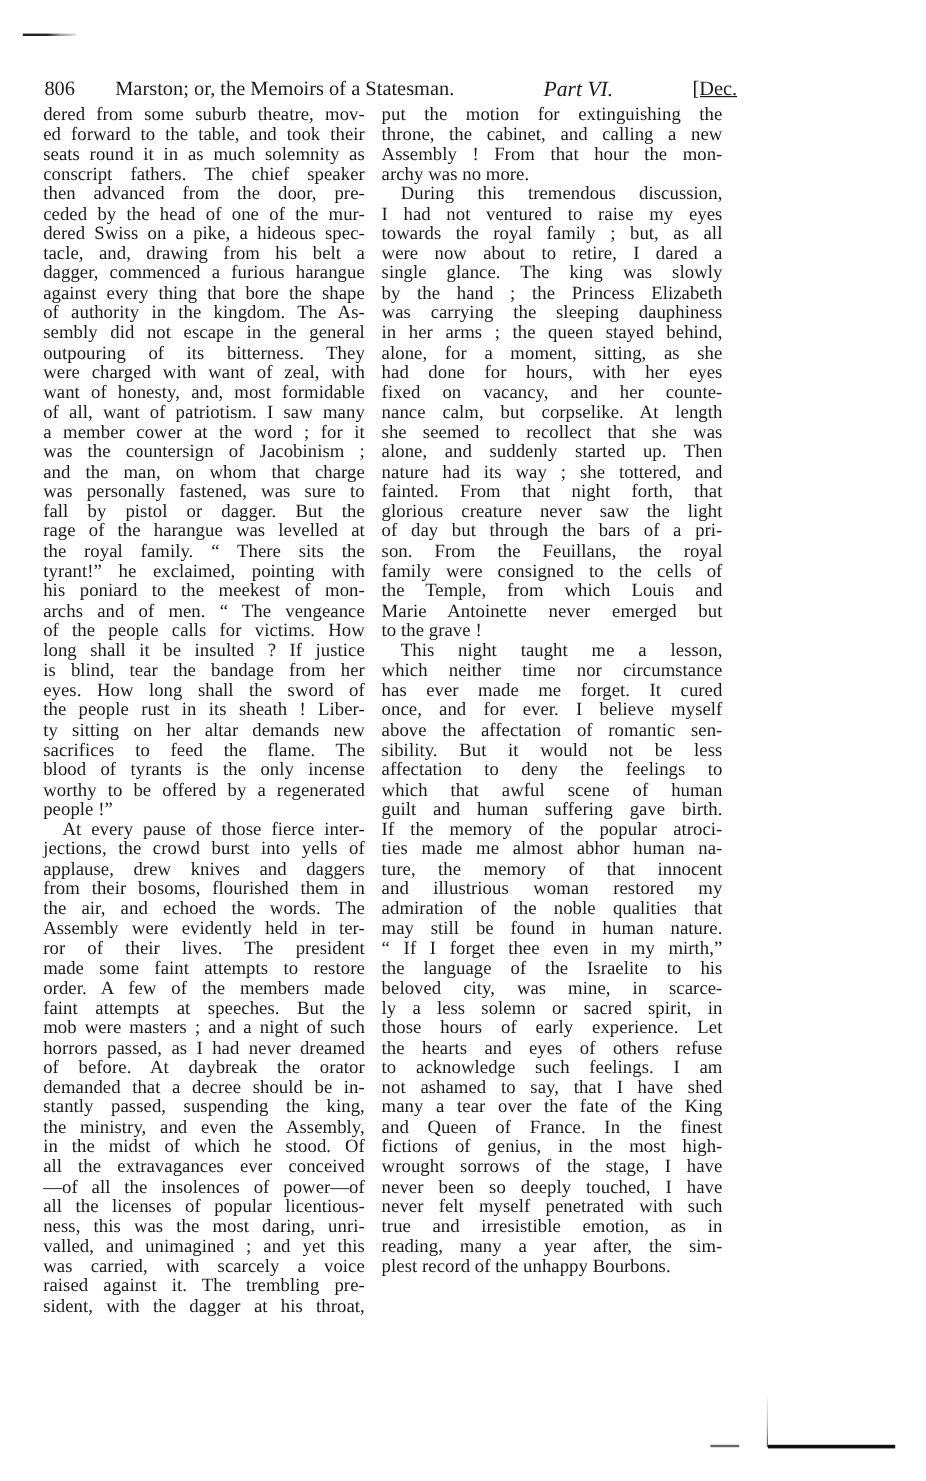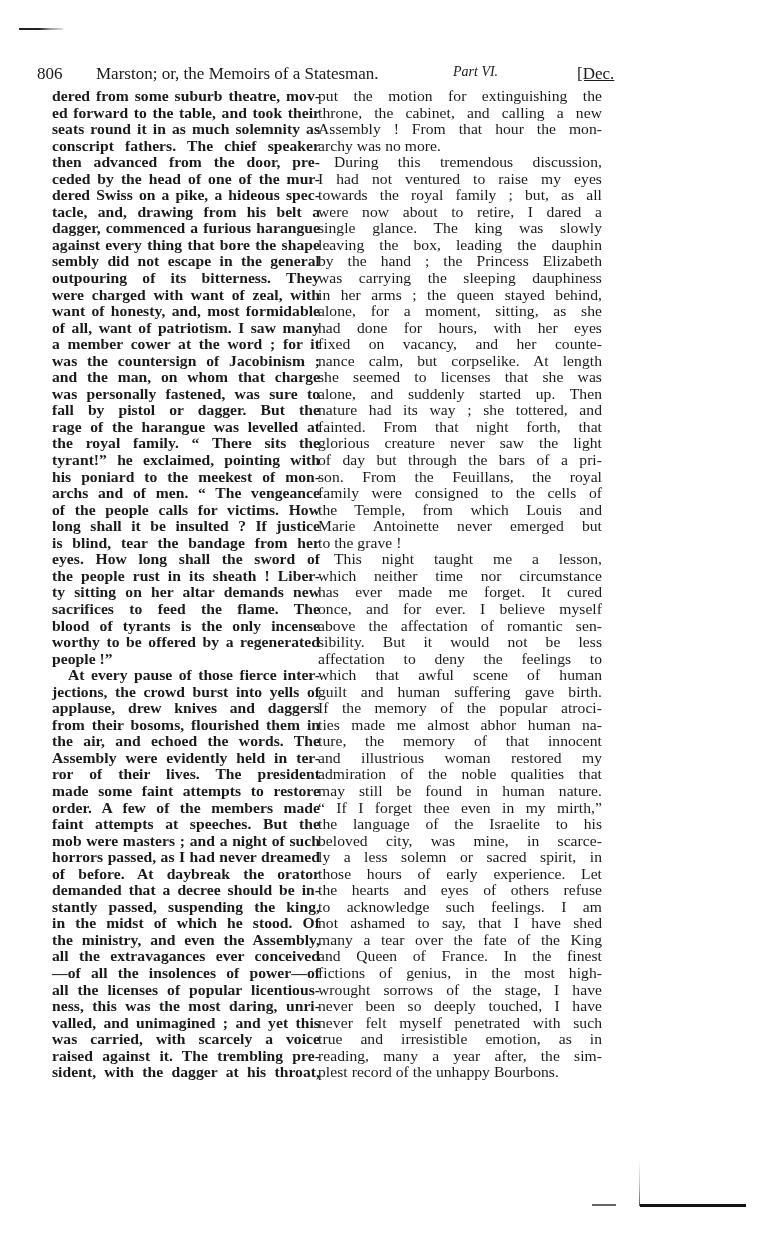--- a/index.html
+++ b/index.html
@@ -9,25 +9,25 @@
          background:linear-gradient(to right,#222 0%,#222 45%,#999 70%,#ddd 100%); }
   .corner-mark-br-v { position:absolute; left:639px; top:1160px; width:1px; height:46px;
          background:linear-gradient(to bottom,#fff 0%,#bbb 60%,#555 100%); }
   .corner-mark-br-h { position:absolute; left:640px; top:1204px; width:106px; height:3px; background:#111; }
   .corner-mark-br-small { position:absolute; left:592px; top:1204px; width:24px; height:2px; background:#666; }
   .running-head { position:absolute; left:37px; top:64px; width:580px; height:20px;
          font-family:"Liberation Serif", serif; font-size:17px; }
   .running-head span { position:absolute; top:0; white-space:nowrap; }
   .page-number { left:0; }
   .running-title { left:59px; }
-  .part-label { left:416px; font-style:italic; font-size:14px; }
+  .part-label { left:416px; font-style:italic; font-size:18px; }
   .month-label { left:540px;text-decoration:underline; }
   .column { position:absolute; top:88px; font-family:"Liberation Serif", serif;
          font-size:15.6px; line-height:16.55px; letter-spacing:0.05px; }
-  .col-left { left:52px; width:268px;font-weight:bold; }
+  .col-left { left:36px; width:268px; }
   .col-right { left:318px; width:284px; }
   .line { display:block; white-space:nowrap; text-align:justify; text-align-last:justify; height:16.55px; }
   .line.last { text-align-last:left; }
   .line.indent { padding-left:16px; }
 </style>
 </head>
 <body>
 
 <div class="corner-mark-tl"></div>
 <div class="corner-mark-br-small"></div>
@@ -45,20 +45,21 @@
     <span class="line">dered from some suburb theatre, mov-</span>
     <span class="line">ed forward to the table, and took their</span>
     <span class="line">seats round it in as much solemnity as</span>
     <span class="line">conscript fathers.   The chief speaker</span>
     <span class="line">then advanced from the door, pre-</span>
     <span class="line">ceded by the head of one of the mur-</span>
     <span class="line">dered Swiss on a pike, a hideous spec-</span>
     <span class="line">tacle, and, drawing from his belt a</span>
     <span class="line">dagger, commenced a furious harangue</span>
     <span class="line">against every thing that bore the shape</span>
+    <span class="line">of authority in the kingdom.  The As-</span>
     <span class="line">sembly did not escape in the general</span>
     <span class="line">outpouring of its bitterness.  They</span>
     <span class="line">were charged with want of zeal, with</span>
     <span class="line">want of honesty, and, most formidable</span>
     <span class="line">of all, want of patriotism.  I saw many</span>
     <span class="line">a member cower at the word ; for it</span>
     <span class="line">was the countersign of Jacobinism ;</span>
     <span class="line">and the man, on whom that charge</span>
     <span class="line">was personally fastened, was sure to</span>
     <span class="line">fall by pistol or dagger.  But the</span>
@@ -85,50 +86,49 @@
     <span class="line">Assembly were evidently held in ter-</span>
     <span class="line">ror of their lives.  The president</span>
     <span class="line">made some faint attempts to restore</span>
     <span class="line">order.  A few of the members made</span>
     <span class="line">faint attempts at speeches.  But the</span>
     <span class="line">mob were masters ; and a night of such</span>
     <span class="line">horrors passed, as I had never dreamed</span>
     <span class="line">of before.  At daybreak the orator</span>
     <span class="line">demanded that a decree should be in-</span>
     <span class="line">stantly passed, suspending the king,</span>
+    <span class="line">the ministry, and even the Assembly,</span>
     <span class="line">in the midst of which he stood.  Of</span>
-    <span class="line">the ministry, and even the Assembly,</span>
     <span class="line">all the extravagances ever conceived</span>
     <span class="line">—of all the insolences of power—of</span>
     <span class="line">all the licenses of popular licentious-</span>
     <span class="line">ness, this was the most daring, unri-</span>
     <span class="line">valled, and unimagined ; and yet this</span>
     <span class="line">was carried, with scarcely a voice</span>
     <span class="line">raised against it.  The trembling pre-</span>
     <span class="line">sident, with the dagger at his throat,</span>
   </div>
 <div class="column col-right" id="col-right">
     <span class="line">put the motion for extinguishing the</span>
     <span class="line">throne, the cabinet, and calling a new</span>
     <span class="line">Assembly !  From that hour the mon-</span>
     <span class="line last">archy was no more.</span>
     <span class="line indent">During this tremendous discussion,</span>
     <span class="line">I had not ventured to raise my eyes</span>
     <span class="line">towards the royal family ; but, as all</span>
     <span class="line">were now about to retire, I dared a</span>
     <span class="line">single glance.  The king was slowly</span>
-    <span class="line">leaving the box, leading the dauphin</span>
     <span class="line">by the hand ;  the Princess Elizabeth</span>
     <span class="line">was carrying the sleeping dauphiness</span>
     <span class="line">in her arms ; the queen stayed behind,</span>
     <span class="line">alone, for a moment, sitting, as she</span>
     <span class="line">had done for hours, with her eyes</span>
     <span class="line">fixed on vacancy, and her counte-</span>
     <span class="line">nance calm, but corpselike.  At length</span>
-    <span class="line">she seemed to licenses that she was</span>
+    <span class="line">she seemed to recollect that she was</span>
     <span class="line">alone, and suddenly started up.  Then</span>
     <span class="line">nature had its way ;  she tottered, and</span>
     <span class="line">fainted.  From that night forth, that</span>
     <span class="line">glorious creature never saw the light</span>
     <span class="line">of day but through the bars of a pri-</span>
     <span class="line">son.  From the Feuillans, the royal</span>
     <span class="line">family were consigned to the cells of</span>
     <span class="line">the Temple, from which Louis and</span>
     <span class="line">Marie Antoinette never emerged but</span>
     <span class="line last">to the grave !</span>

